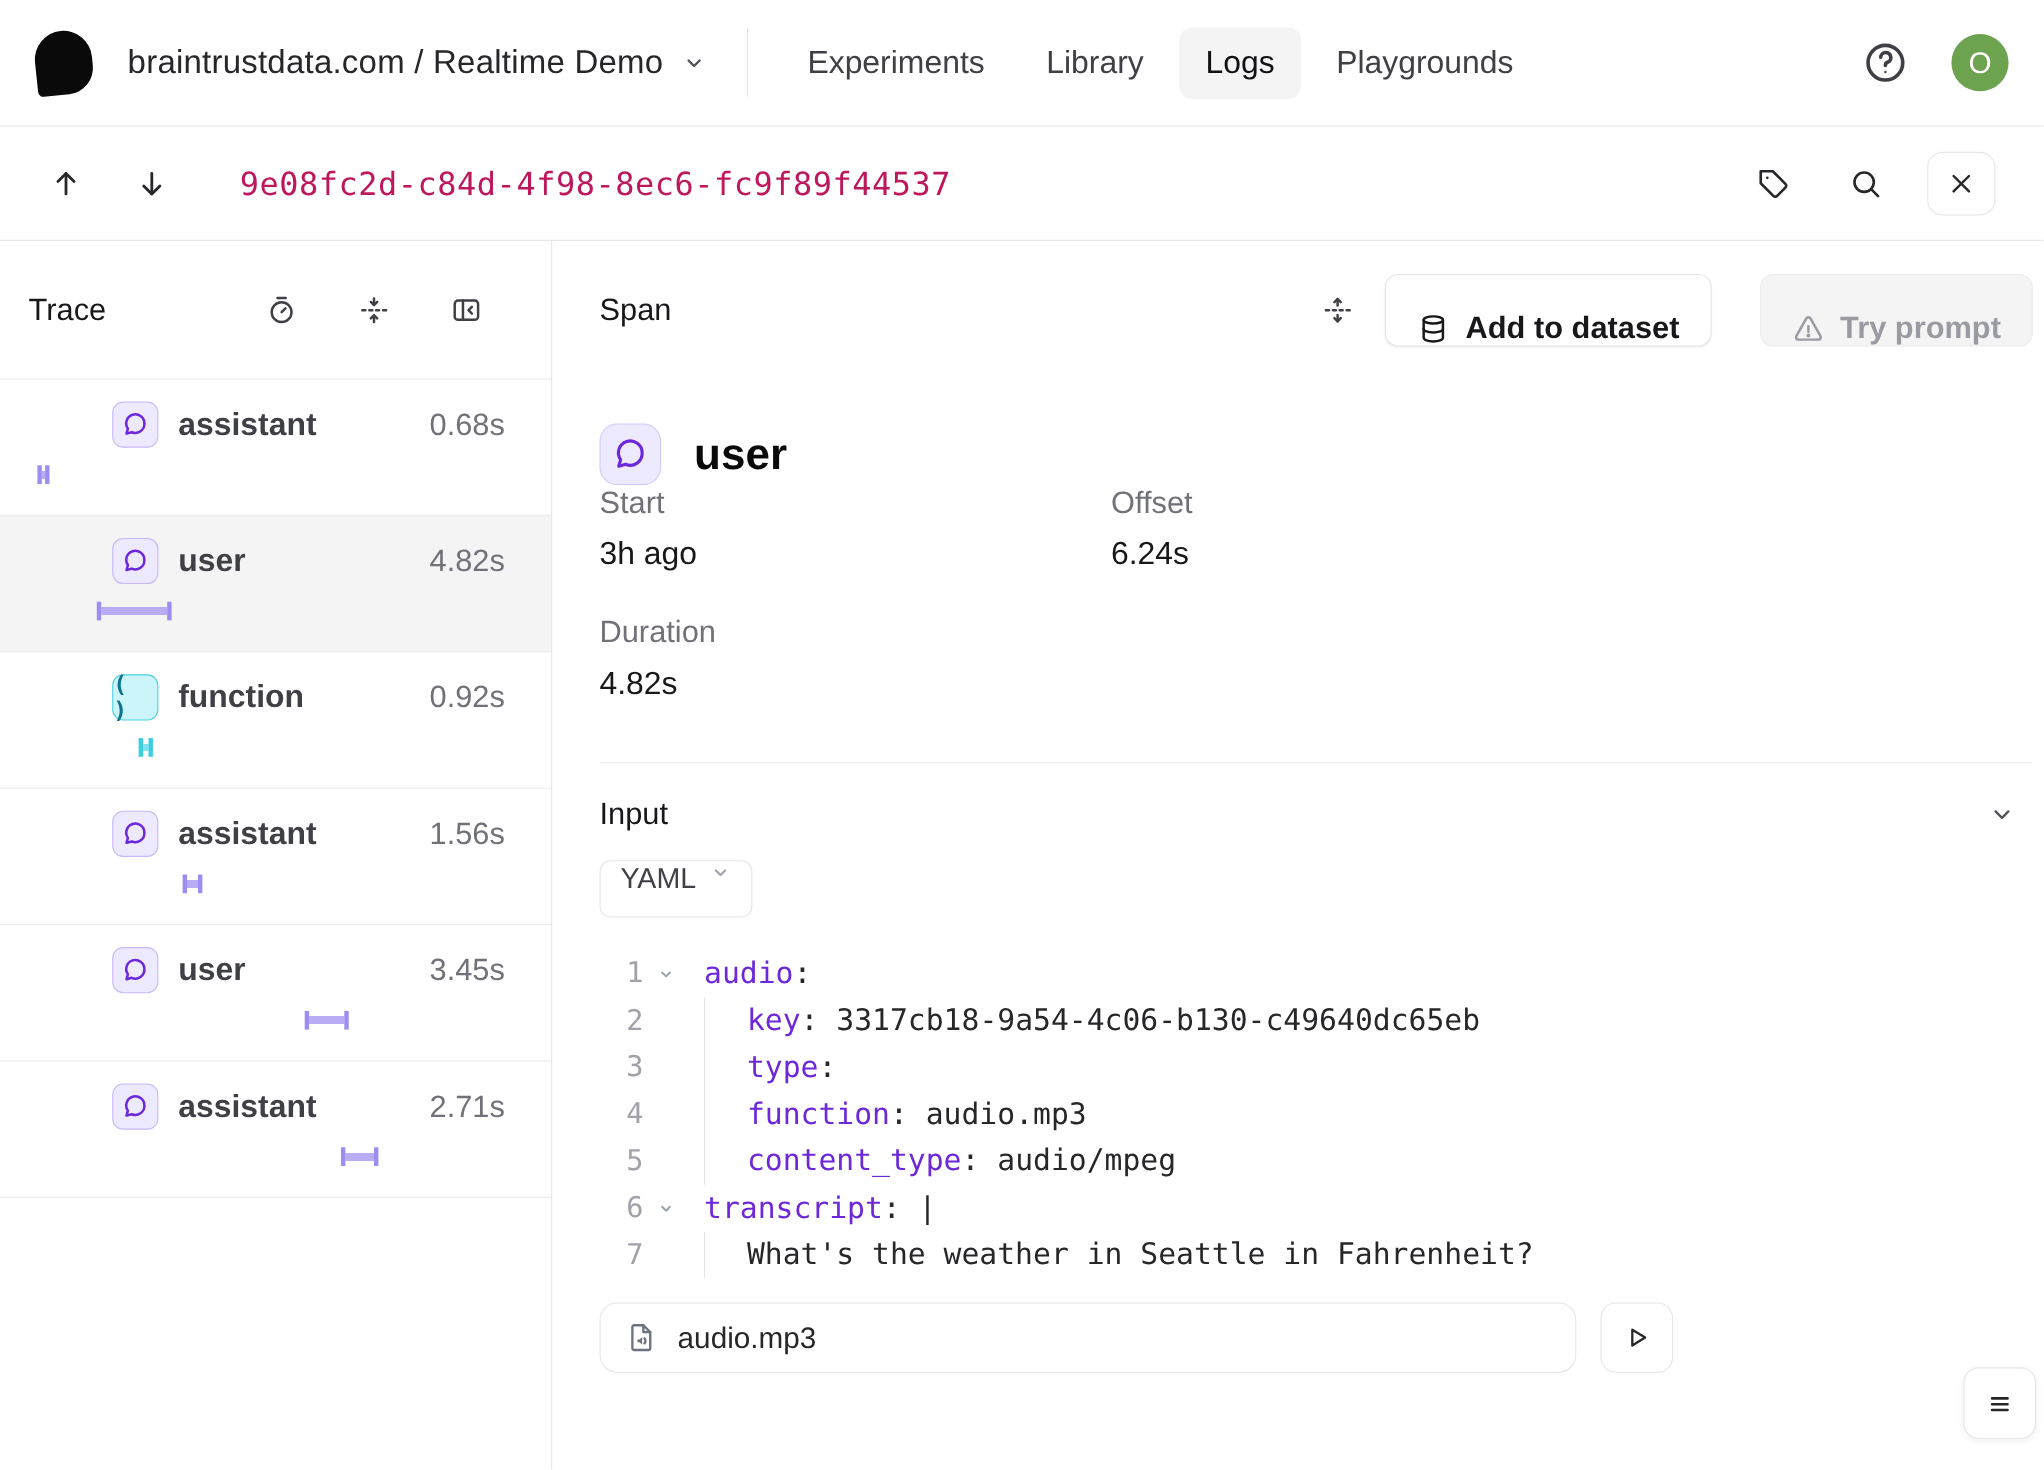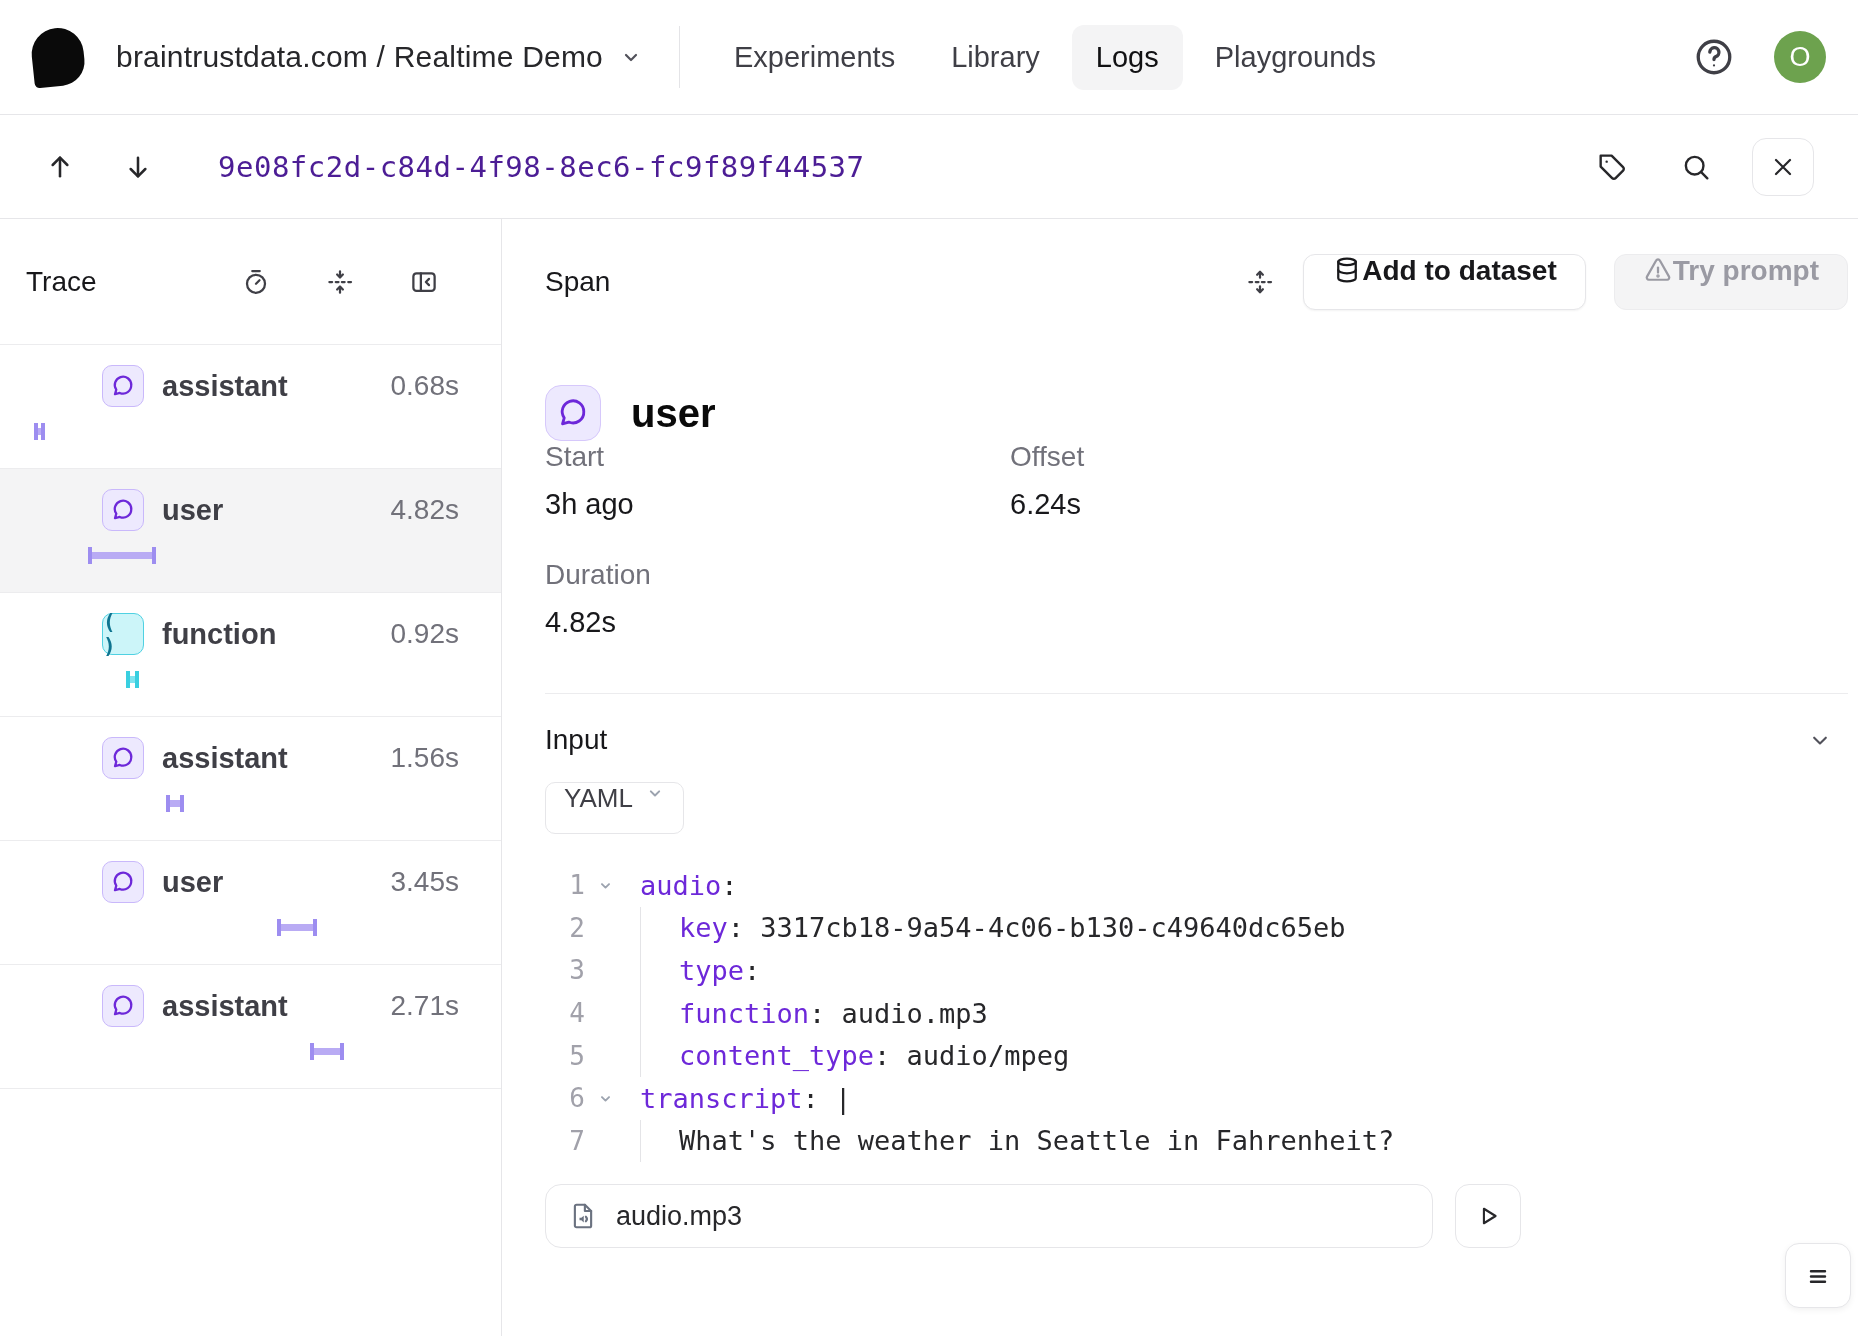--- a/index.html
+++ b/index.html
@@ -46,21 +46,21 @@
   .nav-items{display:flex;align-items:center;gap:8px}
   .nav-item{font-size:29px;font-weight:500;color:var(--text-mid);padding:16px 24px;border-radius:12px;cursor:pointer;text-decoration:none;white-space:nowrap}
   .nav-item.active{background:#f4f4f5;color:#111113}
   .help-btn{margin-left:10px}
   .avatar{width:52px;height:52px;border-radius:50%;background:var(--avatar-green);color:#fff;
     display:flex;align-items:center;justify-content:center;font-size:27px;font-weight:500;margin-left:38px;cursor:pointer;flex:none}
 
   
   .tracebar{height:104px;flex:none;display:flex;align-items:center;padding:0 44px;border-bottom:1px solid var(--border)}
   .tracebar .arrow{margin-right:46px}
-  .trace-id{font-family:"DejaVu Sans Mono",monospace;font-size:29px;color:#4c1d95;margin-left:18px;letter-spacing:.5px}
+  .trace-id{font-family:"DejaVu Sans Mono",monospace;font-size:29px;color:#be185d;margin-left:18px;letter-spacing:.5px}
   .tracebar .tool{margin-left:52px}
   .close-btn{width:62px;height:58px;border:1px solid var(--border);border-radius:14px;background:#fff;margin-left:40px}
 
   
   .content{flex:1;display:flex;min-height:0}
   .sidebar{width:502px;flex:none;border-right:1px solid var(--border);display:flex;flex-direction:column}
   .sidebar-header{height:126px;flex:none;display:flex;align-items:center;padding:0 62px 0 26px;border-bottom:1px solid var(--border-soft)}
   .sidebar-title{font-size:28px;font-weight:500;color:var(--text-dark)}
   .sidebar-header .iconbtn{margin-left:54px;color:#3f3f46}
   .sidebar-header .iconbtn:first-of-type{margin-left:auto}
@@ -86,24 +86,24 @@
   .type-function .row-bar{border-color:var(--cyan-bar-cap);
     background:linear-gradient(to bottom,transparent 5px,var(--cyan-bar-fill) 5px,var(--cyan-bar-fill) 12px,transparent 12px)}
   .span-row.root .row-bar{top:130px;height:15px;border-left:5px solid var(--orange-bar-cap);border-right:4px solid var(--orange-bar-cap);
     background:linear-gradient(to bottom,transparent 4px,var(--orange-bar-fill) 4px,var(--orange-bar-fill) 11px,transparent 11px)}
 
   
   .main{flex:1;min-width:0;display:flex;flex-direction:column;padding:0 10px 0 43px;position:relative}
   .main-header{height:126px;flex:none;display:flex;align-items:center}
   .panel-title{font-size:28px;font-weight:500;color:var(--text-dark)}
   .main-header .expand{margin-left:auto;margin-right:28px;color:#3f3f46}
-  .btn{display:flex;align-items:flex-start;height:56px;padding:0 28px;border-radius:12px;
+  .btn{display:flex;align-items:flex-end;gap:14px;height:66px;padding:0 28px;border-radius:12px;
     font-size:28px;font-weight:600;cursor:pointer;border:1px solid var(--border);font-family:inherit}
   .btn-add{background:#fff;color:var(--text-dark);box-shadow:0 1px 2px rgba(0,0,0,.05)}
-  .btn-try{background:#f4f4f5;color:#9a9aa3;border-color:#ececee;margin-left:28px}
+  .btn-try{background:#f4f4f5;color:#9a9aa3;border-color:#ececee;margin-left:44px}
 
   .span-title-row{display:flex;align-items:center;margin-top:40px}
   .span-badge{width:56px;height:56px;border-radius:16px;background:var(--purple-badge-bg);
     border:1.5px solid #d6c8fb;display:flex;align-items:center;justify-content:center;color:var(--accent-purple)}
   .span-title{font-size:40px;font-weight:700;margin-left:30px;color:#0a0a0a}
 
   .meta{}
   .meta-row{display:flex}
   .meta-col{width:465px}
   .meta-label{font-size:28px;color:var(--text-gray)}

